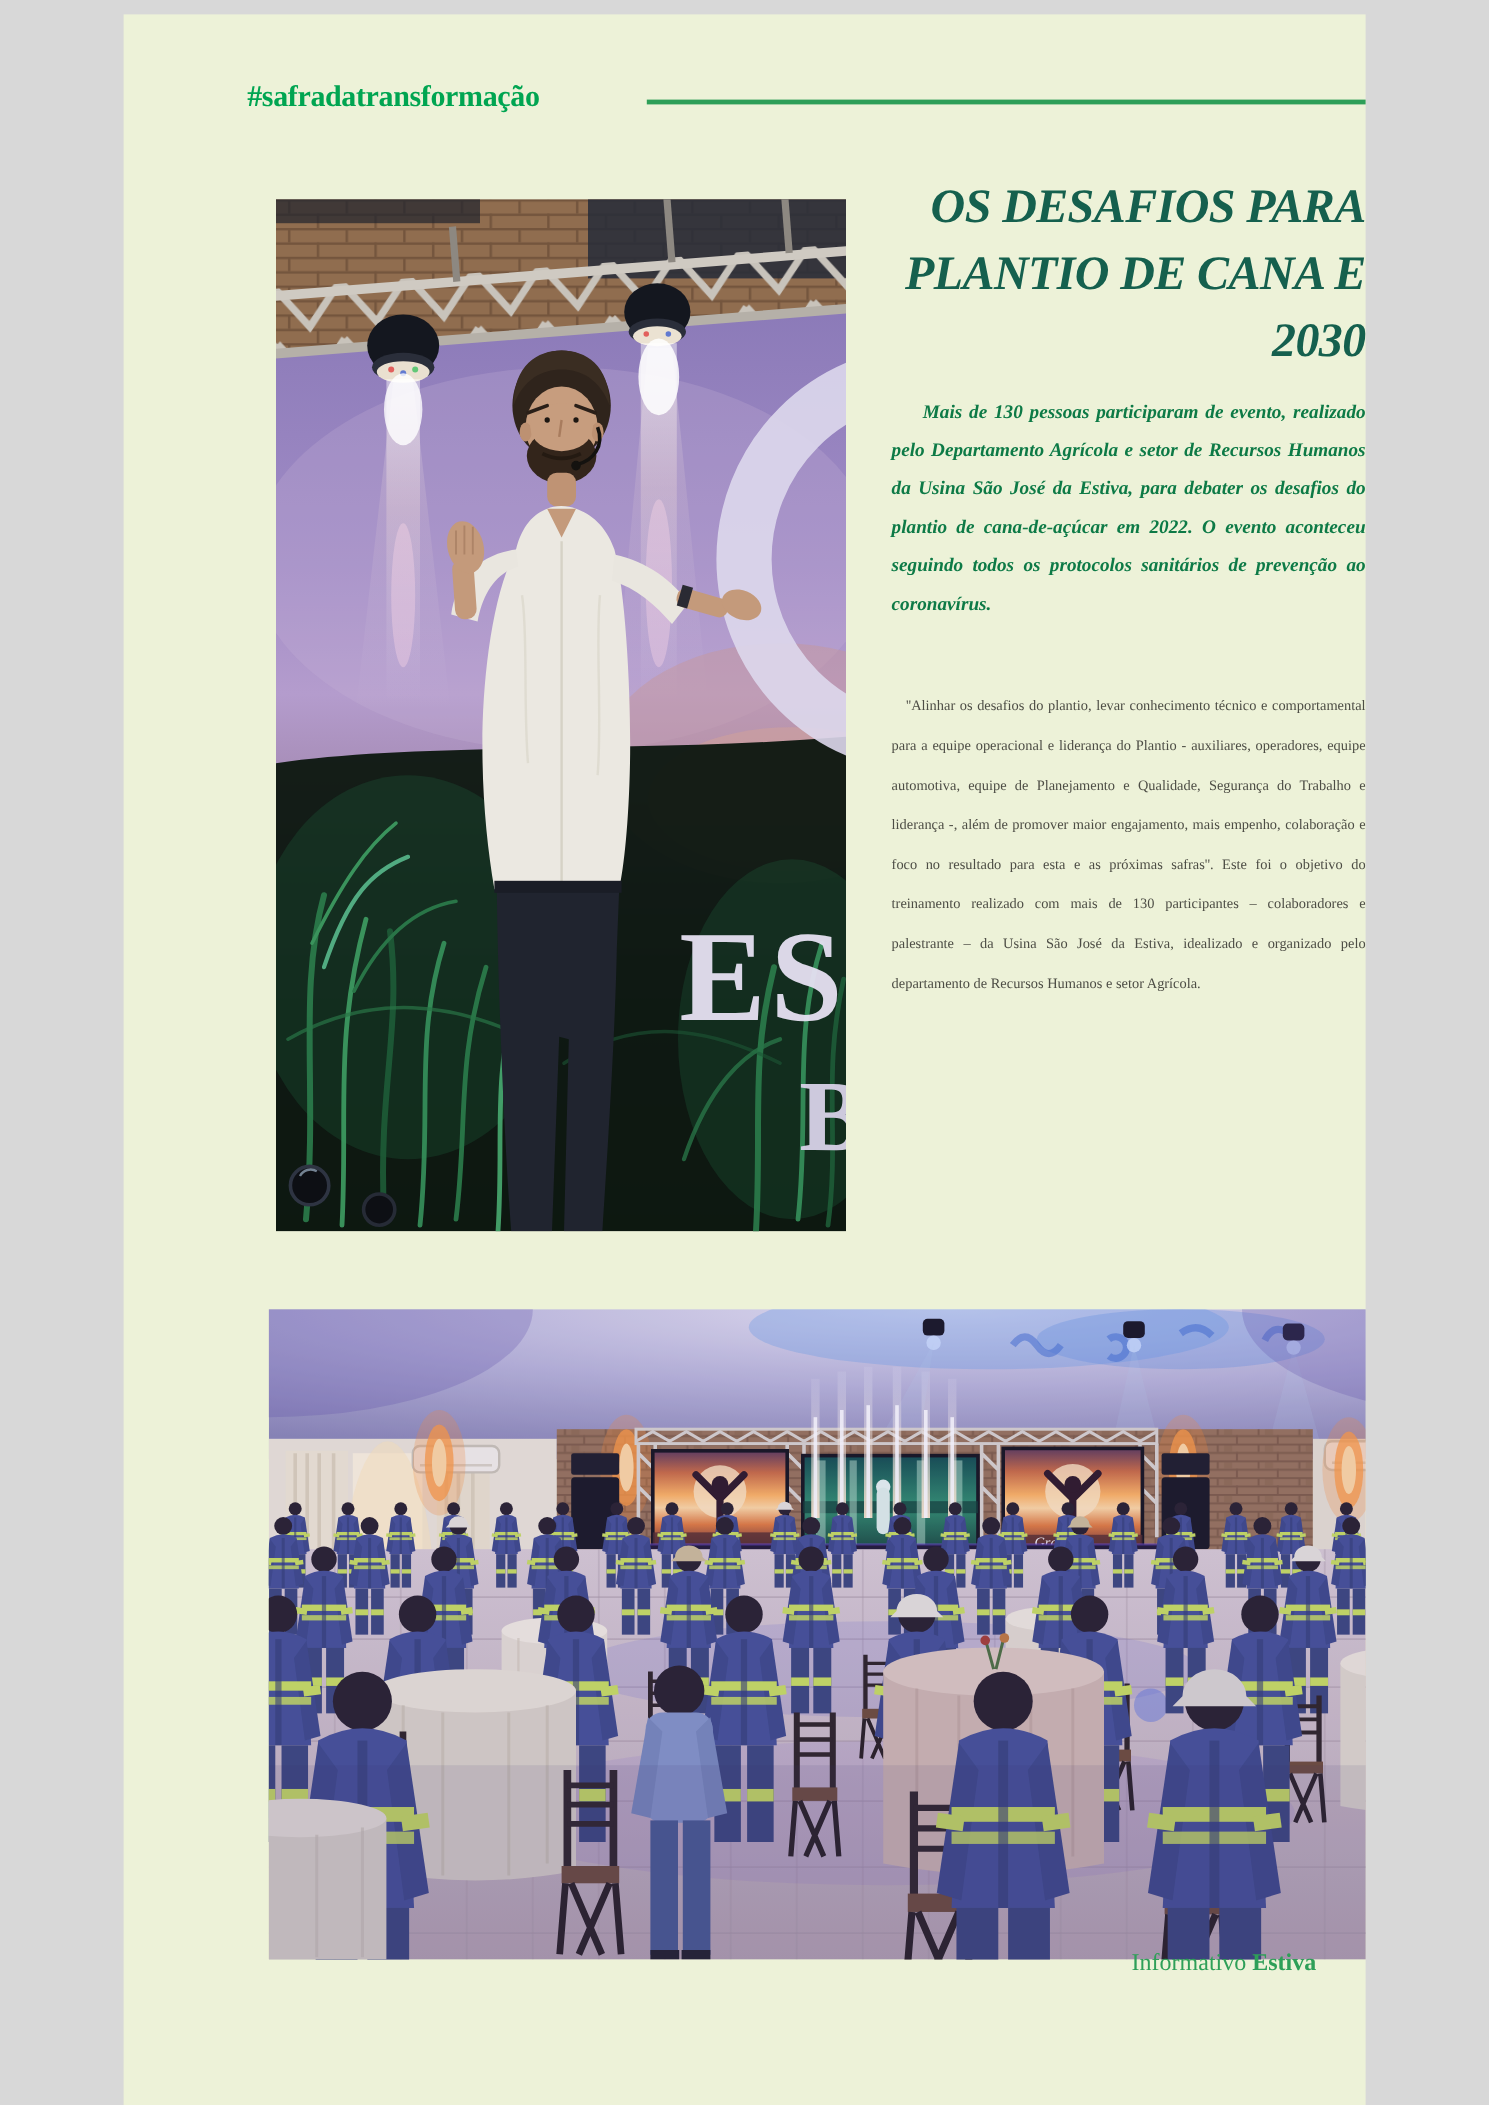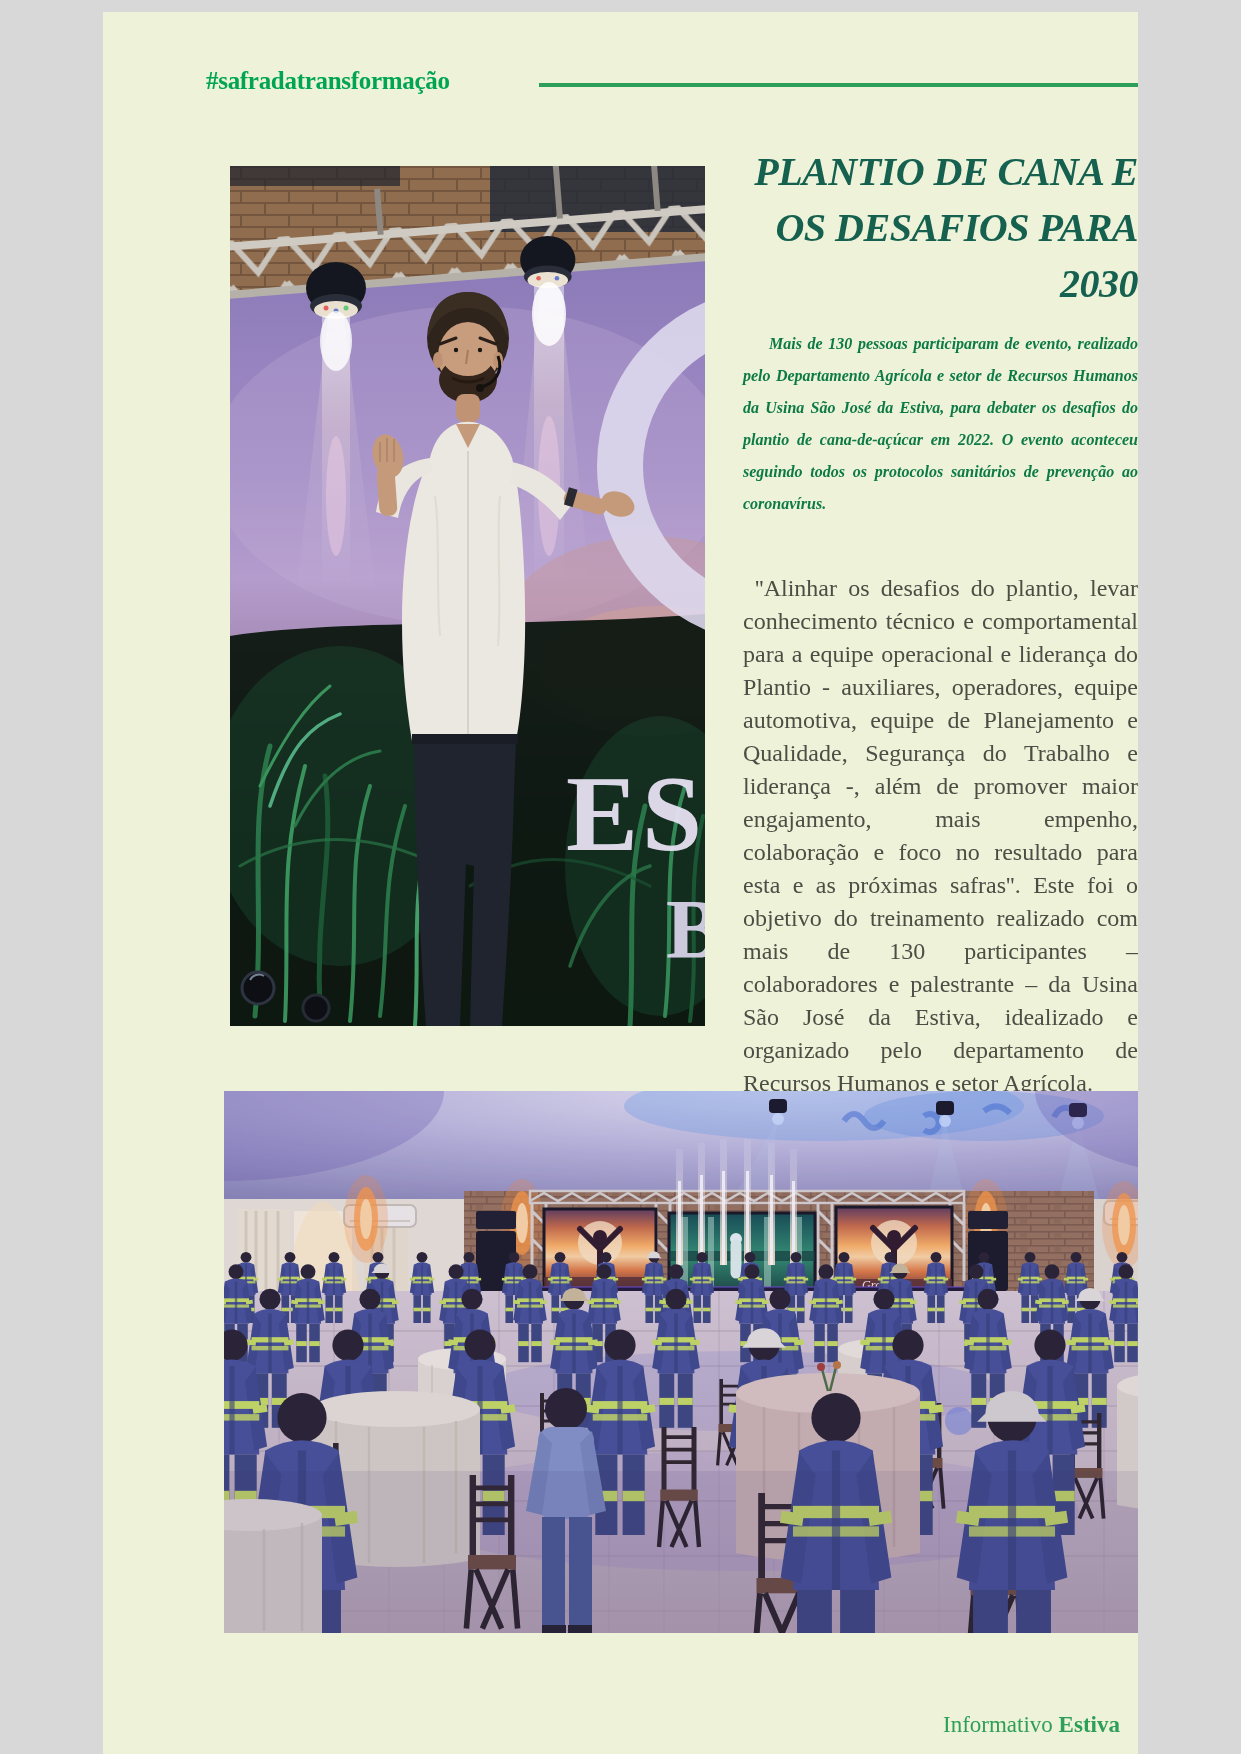--- a/index.html
+++ b/index.html
@@ -22,23 +22,23 @@
     font-size:40px;line-height:56px;letter-spacing:-0.5px;
   }
   .title div{white-space:nowrap;}
   .lead{
     position:absolute;left:640px;top:316px;width:395px;margin:0;
     font-size:16px;line-height:32px;font-weight:bold;font-style:italic;
     color:#0d7a46;text-align:justify;text-indent:26px;
   }
   .body-text{
     position:absolute;left:640px;top:560px;width:395px;margin:0;
-    font-size:24px;line-height:33px;color:#4d4d45;text-align:justify;text-indent:12px;
+    font-size:12px;line-height:33px;color:#4d4d45;text-align:justify;text-indent:12px;
   }
-  .footer-label{position:absolute;left:840px;top:1700px;font-size:23px;color:#2e9f58;}
+  .footer-label{position:absolute;left:840px;top:1613px;font-size:20px;color:#2e9f58;}
   .footer-label b{color:#2e9f58;}
   .page-number{position:absolute;left:1053px;top:1679px;font-size:23px;color:#8f9089;}
   .footer-rule{position:absolute;left:1107px;top:1690px;width:134px;height:5px;background:#46a863;border-radius:3px 0 0 3px;}
 </style>
 </head>
 <body>
 
 <div class="page">
 
   <span class="hashtag">#safradatransformação</span>
@@ -187,22 +187,22 @@
         <rect x="336" y="322" width="9" height="18" fill="#2a2a33" transform="rotate(16 340 332)"></rect>
         <ellipse cx="388" cy="338" rx="17" ry="12" fill="#c49a7b" transform="rotate(22 388 338)"></ellipse>
 
         <path d="M184,575 L286,575 L284,625 C283,680 278,770 272,860 L240,860 L244,700 L236,698 L230,860 L196,860 C190,780 185,660 184,575 Z" fill="#20242f"></path>
         <rect x="182" y="568" width="106" height="10" fill="#1a1d26"></rect>
       </g>
     </svg>
   </figure>
 
   <h1 class="title">
+    <div>OS DESAFIOS PARA</div>
     <div>PLANTIO DE CANA E</div>
-    <div>OS DESAFIOS PARA</div>
     <div>2030</div>
   </h1>
   <p class="lead">Mais de 130 pessoas participaram de evento, realizado pelo Departamento Agrícola e setor de Recursos Humanos da Usina São José da Estiva, para debater os desafios do plantio de cana-de-açúcar em 2022. O evento aconteceu seguindo todos os protocolos sanitários de prevenção ao coronavírus.</p>
   <p class="body-text">''Alinhar os desafios do plantio, levar conhecimento técnico e comportamental para a equipe operacional e liderança do Plantio - auxiliares, operadores, equipe automotiva, equipe de Planejamento e Qualidade, Segurança do Trabalho e liderança -, além de promover maior engajamento, mais empenho, colaboração e foco no resultado para esta e as próximas safras''. Este foi o objetivo do treinamento realizado com mais de 130 participantes – colaboradores e palestrante – da Usina São José da Estiva, idealizado e organizado pelo departamento de Recursos Humanos e setor Agrícola.</p>
 
   <figure class="photo2">
     <svg viewBox="0 0 1031 542" preserveAspectRatio="none">
       <defs>
         <radialGradient id="p2ceil" cx="0.55" cy="0" r="1">
           <stop offset="0" stop-color="#e8e6f2"></stop>

